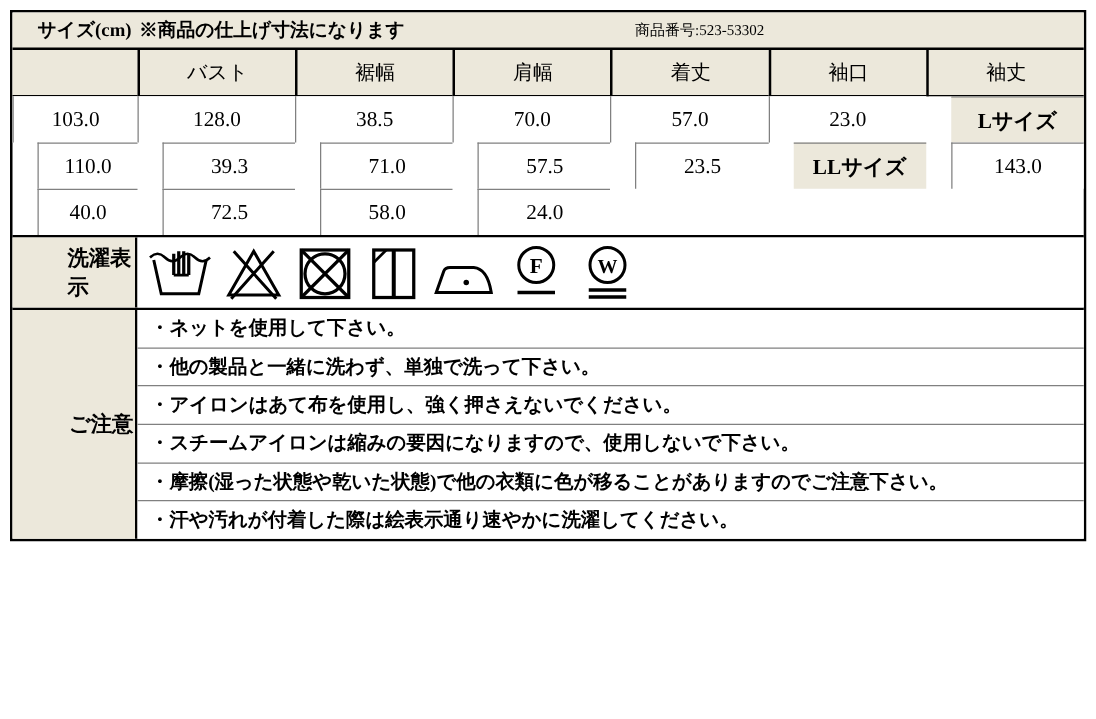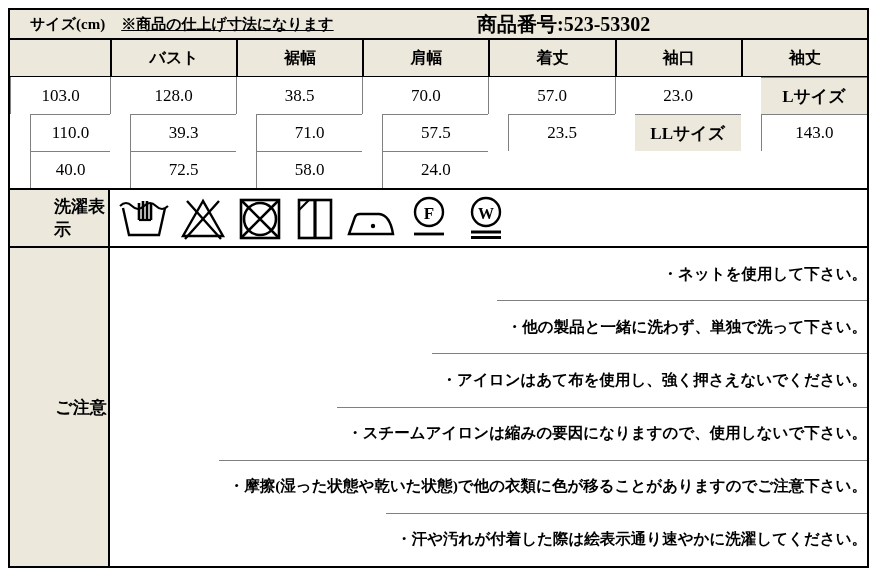--- a/index.html
+++ b/index.html
@@ -11,59 +11,59 @@
   html,body{ margin:0; padding:0; }
   body{
     width:877px; height:575px;
     background:#ffffff;
     font-family:"Liberation Serif","DejaVu Serif",serif;
     color:#000;
     position:relative;
   }
   .sheet{
     position:absolute; left:8px; top:8px;
-    width:861px; height:560px;
+    width:861px; height:425px;
     border:2px solid var(--black);
     background:#fff;
     display:flex; flex-direction:column;
   }
   
   .top-band{
     height:30px; flex:0 0 30px;
     background:var(--beige);
     border-bottom:2px solid var(--black);
     display:flex; align-items:center;
     padding-left:20px;
     font-weight:bold; font-size:15px;
     position:relative;
     white-space:nowrap;
   }
-  .top-band .gap{ margin-left:16px;text-decoration:underline; }
+  .top-band .gap{ margin-left:6px; }
   .prodnum{
-    position:absolute; left:467px; top:0;
+    position:absolute; left:498px; top:0;
     height:100%; display:flex; align-items:center;
-    font-weight:bold; font-size:20px;
+    font-weight:normal; font-size:12px;
   }
   
   .grid{
     display:grid;
     grid-template-columns:100px repeat(6,1fr);
     grid-template-rows:37px 37px 37px 37px;
     flex:0 0 148px;
   }
   .cell{
     display:flex; align-items:center; justify-content:center;
     font-size:17px;
   }
   .hc{ background:var(--beige); border-bottom:1px solid var(--black); }
   .hcell{
     background:var(--beige);
     border-left:2px solid var(--black);
     border-bottom:1px solid var(--black);
-    font-weight:bold; font-size:16px;
+    font-weight:normal; font-size:16px;
   }
   .rlabel{
     background:var(--beige);
     font-weight:bold;
   }
   .rval{
     background:#fff;
     border-left:1px solid var(--gray);
   }
   .r2{ border-top:1px solid var(--gray);margin-left:20px; }
@@ -83,21 +83,21 @@
   }
   .icons{
     flex:1; display:flex; align-items:center;
     gap:9px; padding-left:8px; background:#fff;
   }
   .icons svg{ display:block; }
   
   .notes-sec{
     flex:1; display:flex;
   }
-  .note-col{ flex:1; display:flex; flex-direction:column; background:#fff;align-items:flex-end; }
+  .note-col{ flex:1; display:flex; flex-direction:column; background:#fff; }
   .note-row{
     flex:1; display:flex; align-items:center;
     padding-left:10px;
     font-weight:bold; font-size:15.5px;
     white-space:nowrap;
   }
   .note-row + .note-row{ border-top:1px solid var(--gray); }
 </style>
 </head>
 <body>

